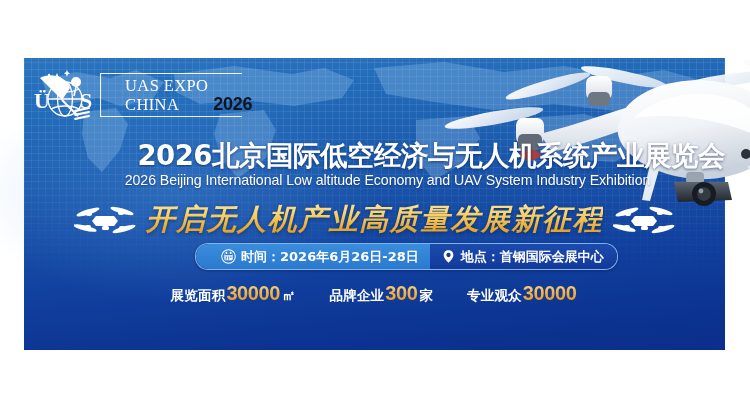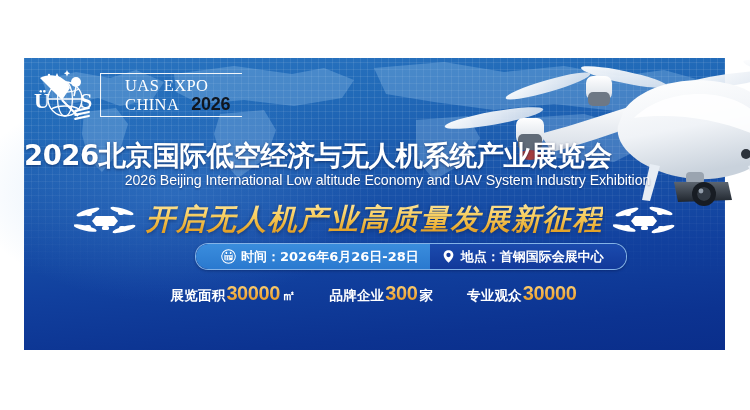--- a/index.html
+++ b/index.html
@@ -104,37 +104,37 @@
     justify-content: center;
   }
   .logo-line {
     font-family: "Liberation Serif", serif;
     color: #ffffff;
     font-size: 16.5px;
     line-height: 19px;
     letter-spacing: 0.4px;
     white-space: nowrap;
   }
-  .logo-line2 { display: flex; align-items: flex-start; }
+  .logo-line2 { display: flex; align-items: flex-start; gap: 22px; }
   .logo-year {
     color: #10161f;
     font-family: "Liberation Sans", sans-serif;
     font-weight: bold;
     font-size: 18px;
     letter-spacing: -0.3px;
     margin-left: 12px;
   }
 
   
   #title-cn {
     position: absolute;
     left: 0;
     top: 80px;
     width: 701px;
-    text-align: left;
+    text-align: right;
     color: #ffffff;
     font-family: "DejaVu Sans", sans-serif;
     font-weight: bold;
     font-size: 27.5px;
     letter-spacing: -0.5px;
     white-space: nowrap;
     text-shadow: 0 1px 3px rgba(0,16,60,0.55);
   }
   #title-en {
     position: absolute;
@@ -208,21 +208,21 @@
   #info-seg-time {
     background: linear-gradient(to bottom, #3a8ddd 0%, #2a79cf 100%);
     border-top-left-radius: 13px;
     border-bottom-left-radius: 13px;
     padding-left: 25px;
   }
   #info-seg-place {
     background: linear-gradient(to bottom, #1b4bae 0%, #12399a 100%);
     border-top-right-radius: 13px;
     border-bottom-right-radius: 13px;
-    padding-right: 22px;
+    padding-right: 13px;
   }
   .info-icon { width: 15px; height: 15px; flex: 0 0 auto; }
   .info-icon svg { display: block; width: 100%; height: 100%; }
 
   
   #stats-row {
     position: absolute;
     left: 0;
     top: 224px;
     width: 701px;

